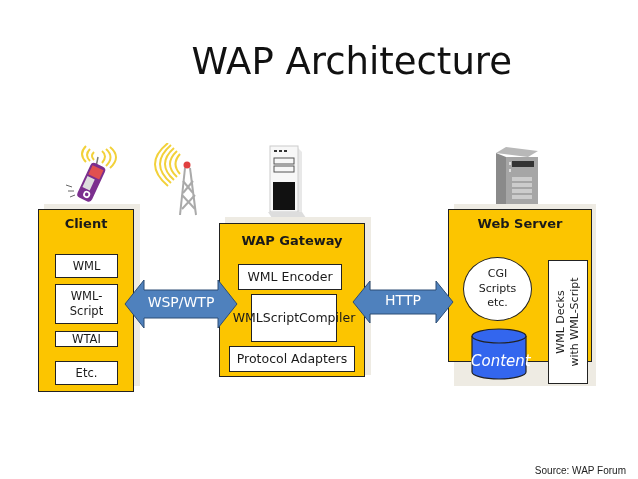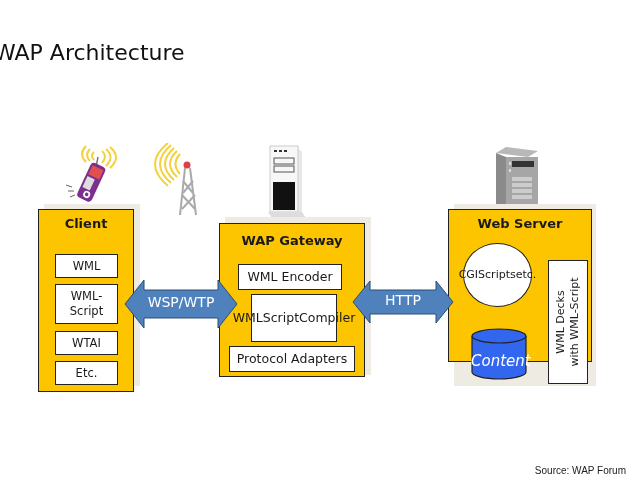--- a/index.html
+++ b/index.html
@@ -2,22 +2,22 @@
 <html><head>
   <meta charset="utf-8">
   <style>
     html, body { margin: 0; padding: 0; }
     body {
       width: 638px; height: 479px; background: #ffffff; position: relative; overflow: hidden;
       font-family: "Liberation Sans", "DejaVu Sans", sans-serif;
     }
     .abs { position: absolute; }
     .title {
-      left: 0; width: 512px; top: 40px; text-align: left;
-      font-family: "DejaVu Sans", sans-serif; font-size: 22px; color: #111; letter-spacing: 0px;
+      left: 0; width: 512px; top: 40px; text-align: right;
+      font-family: "DejaVu Sans", sans-serif; font-size: 37px; color: #111; letter-spacing: 0px;
       text-indent: -6px;
     }
     .shadow { background: #eeebe3; }
     .panel { background: #fcc500; border: 1.5px solid #222; box-sizing: border-box; padding-left: 24px; }
     .panel-title {
       position: absolute; left: 0; right: 0; text-align: center;
       font-family: "DejaVu Sans", sans-serif; font-weight: bold; font-size: 13px; color: #1a1a1a;
     }
     .wbox {
       position: absolute; background: #fff; border: 1.2px solid #222; box-sizing: border-box;
@@ -120,39 +120,39 @@
   <rect x="20" y="42" width="20" height="4" fill="#ccc"></rect>
   <rect x="20" y="48" width="20" height="4" fill="#ccc"></rect>
 </svg>
 
 <div class="abs shadow" style="left:44px;top:204px;width:96px;height:182px"></div>
 <div class="abs panel" style="left:38px;top:209px;width:96px;height:183px">
   <div class="panel-title" style="top:6px">Client</div>
   <div class="wbox" style="left:16px;top:44px;width:63px;height:24px">WML</div>
   <div class="wbox" style="left:16px;top:74px;width:63px;height:40px;white-space:pre-line">WML-
 Script</div>
-  <div class="wbox" style="left:16px;top:121px;width:63px;height:24px">WTAI</div>
+  <div class="wbox" style="left:16px;top:121px;width:63px;height:16px">WTAI</div>
   <div class="wbox" style="left:16px;top:151px;width:63px;height:24px">Etc.</div>
 </div>
 
 <div class="abs shadow" style="left:225px;top:217px;width:146px;height:158px"></div>
 <div class="abs panel gw" style="left:219px;top:223px;width:146px;height:154px">
   <div class="panel-title" style="top:9px">WAP Gateway</div>
   <div class="wbox" style="left:18px;top:40px;width:104px;height:26px">WML Encoder</div>
   <div class="wbox" style="left:31px;top:70px;width:86px;height:48px;flex-direction:row">
     <span>WMLScript</span>
     <span>Compiler</span>
   </div>
   <div class="wbox" style="left:9px;top:122px;width:126px;height:26px">Protocol Adapters</div>
 </div>
 
 <div class="abs shadow" style="left:454px;top:204px;width:142px;height:182px"></div>
 <div class="abs panel" style="left:448px;top:209px;width:144px;height:153px">
   <div class="panel-title" style="top:6px">Web Server</div>
-  <div class="circle" style="left:14px;top:33px;width:69px;height:64px;flex-direction:row">
+  <div class="circle" style="left:14px;top:47px;width:69px;height:64px;flex-direction:column">
     <span>CGI</span>
     <span>Scripts</span>
     <span>etc.</span>
   </div>
   <svg class="abs" style="left:22px;top:118px" width="56" height="52" viewBox="0 0 56 52">
     <path d="M1 8 v36 a27 7 0 0 0 54 0 v-36" fill="#3366ee" stroke="#222" stroke-width="1.2"></path>
     <ellipse cx="28" cy="8" rx="27" ry="7" fill="#3366ee" stroke="#222" stroke-width="1.2"></ellipse>
   </svg>
   <div class="abs" style="left:22px;top:142px;width:56px;text-align:center;font-family:'DejaVu Sans',sans-serif;font-style:italic;font-size:15px;color:#fff">Content</div>
   <div class="vert" style="left:99px;top:50px;width:40px;height:124px">

